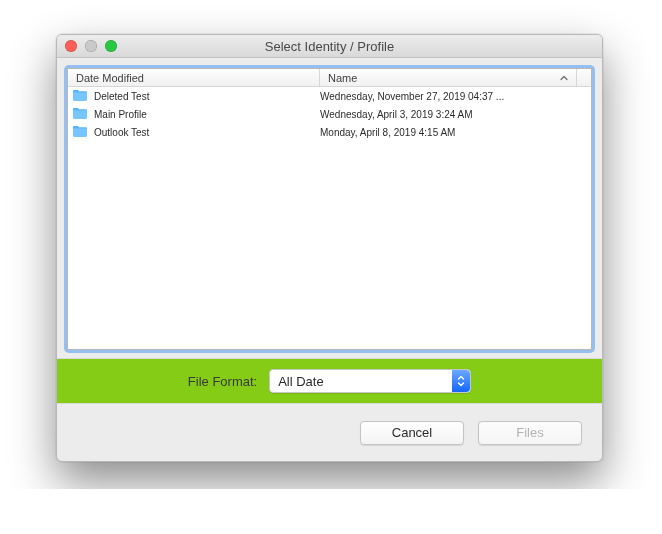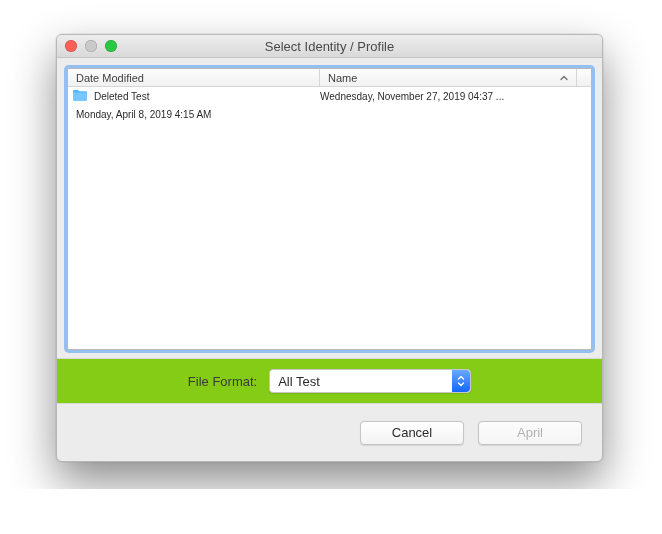--- a/index.html
+++ b/index.html
@@ -231,44 +231,65 @@
               <svg width="16" height="13" viewBox="0 0 16 13">
                   <path d="M1 2.2c0-.7.5-1.2 1.2-1.2h3.4c.4 0 .8.2 1 .5l.5.7h6.7c.7 0 1.2.5 1.2 1.2v7.1c0 .7-.5 1.2-1.2 1.2H2.2C1.5 11.7 1 11.2 1 10.5V2.2z" fill="#54b4ff"></path>
                   <path d="M1 3.6h14v6.9c0 .7-.5 1.2-1.2 1.2H2.2C1.5 11.7 1 11.2 1 10.5V3.6z" fill="#78c6ff"></path>
                 </svg>
             </span>
             <span>Deleted Test</span>
           </div>
           <div class="cell-date">Wednesday, November 27, 2019 04:37 ...</div>
         </div>
 
-
         <div class="row">
+          <div class="cell-name">
+            <span class="folder-ico">
+              <svg width="16" height="13" viewBox="0 0 16 13">
+                  <path d="M1 2.2c0-.7.5-1.2 1.2-1.2h3.4c.4 0 .8.2 1 .5l.5.7h6.7c.7 0 1.2.5 1.2 1.2v7.1c0 .7-.5 1.2-1.2 1.2H2.2C1.5 11.7 1 11.2 1 10.5V2.2z" fill="#54b4ff"></path>
+                  <path d="M1 3.6h14v6.9c0 .7-.5 1.2-1.2 1.2H2.2C1.5 11.7 1 11.2 1 10.5V3.6z" fill="#78c6ff"></path>
+                </svg>
+            </span>
+            <span>Main Profile</span>
+          </div>
+          <div class="cell-date">Wednesday, April 3, 2019 3:24 AM</div>
+        </div>
+
+        <div class="row">
+          <div class="cell-name">
+            <span class="folder-ico">
+              <svg width="16" height="13" viewBox="0 0 16 13">
+                  <path d="M1 2.2c0-.7.5-1.2 1.2-1.2h3.4c.4 0 .8.2 1 .5l.5.7h6.7c.7 0 1.2.5 1.2 1.2v7.1c0 .7-.5 1.2-1.2 1.2H2.2C1.5 11.7 1 11.2 1 10.5V2.2z" fill="#54b4ff"></path>
+                  <path d="M1 3.6h14v6.9c0 .7-.5 1.2-1.2 1.2H2.2C1.5 11.7 1 11.2 1 10.5V3.6z" fill="#78c6ff"></path>
+                </svg>
+            </span>
+            <span>Outlook Test</span>
+          </div>
           <div class="cell-date">Monday, April 8, 2019 4:15 AM</div>
         </div>
 
       </div>
     </div>
 
     <div class="format-bar">
       <span class="format-label">File Format:</span>
       <div class="combo">
-        <span class="combo-val">All Test</span>
+        <span class="combo-val">All Date</span>
         <span class="combo-btn">
           <svg width="8" height="12" viewBox="0 0 8 12">
             <path d="M1.5 4 L4 1.5 L6.5 4" fill="none" stroke="#ffffff" stroke-width="1.4" stroke-linecap="round" stroke-linejoin="round"></path>
             <path d="M1.5 8 L4 10.5 L6.5 8" fill="none" stroke="#ffffff" stroke-width="1.4" stroke-linecap="round" stroke-linejoin="round"></path>
           </svg>
         </span>
       </div>
     </div>
 
     <div class="button-row">
       <div class="btn">
         <span>Cancel</span>
       </div>
       <div class="btn disabled">
-        <span>April</span>
+        <span>Files</span>
       </div>
     </div>
 
   </div>
 </div>
 
 </body></html>

